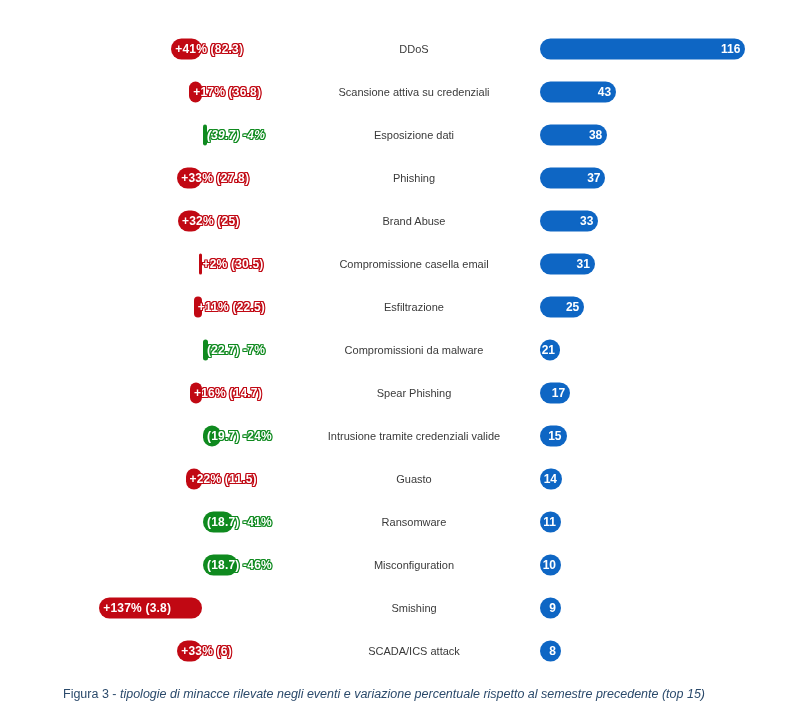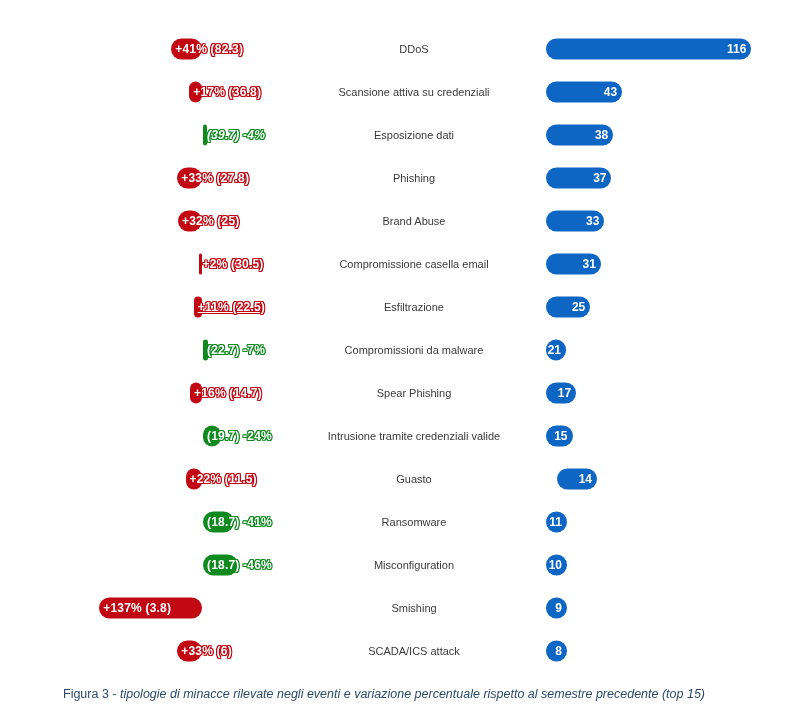--- a/index.html
+++ b/index.html
@@ -18,21 +18,21 @@
     position:absolute;top:50%;transform:translateY(-50%);
     font-size:12px;font-weight:bold;color:#fff;white-space:nowrap;letter-spacing:0.2px;
   }
   .cat{
     position:absolute;left:290px;top:0;width:248px;height:100%;
     display:flex;align-items:center;justify-content:center;
     font-size:11px;color:var(--cat,#3a3a3a);white-space:nowrap;
   }
   .events-zone{position:absolute;left:538px;top:0;width:251px;height:100%;}
   .events-bar{
-    position:absolute;left:8px;top:50%;transform:translateY(-50%);
+    position:absolute;left:2px;top:50%;transform:translateY(-50%);
     height:21px;border-radius:10.5px;background:var(--blue,#0e66c4);
   }
   .events-label{
     position:absolute;right:5px;top:50%;transform:translateY(-50%);
     font-size:12px;font-weight:bold;color:#fff;white-space:nowrap;
   }
   .caption{
     position:absolute;left:63px;top:687px;width:700px;
     font-size:12.5px;color:var(--caption,#2b4a6b);white-space:nowrap;
   }
@@ -111,21 +111,21 @@
         <div class="cat">Compromissione casella email</div>
         <div class="events-zone">
           <div class="events-bar" style="width: 54.87px;">
             <div class="events-label" style="text-shadow: rgb(14, 102, 196) -1px -1px 0px, rgb(14, 102, 196) 0px -1px 0px, rgb(14, 102, 196) 1px -1px 0px, rgb(14, 102, 196) -1px 0px 0px, rgb(14, 102, 196) 1px 0px 0px, rgb(14, 102, 196) -1px 1px 0px, rgb(14, 102, 196) 0px 1px 0px, rgb(14, 102, 196) 1px 1px 0px; margin-left: 32px;">31</div>
           </div>
         </div>
       </div>
       <div class="row">
         <div class="change-zone">
           <div class="change-bar" style="background: rgb(193, 8, 19); width: 8.25px; left: 193.75px;"></div>
-          <div class="change-label" style="left: 197.75px; text-shadow: rgb(193, 8, 19) -1px -1px 0px, rgb(193, 8, 19) 0px -1px 0px, rgb(193, 8, 19) 1px -1px 0px, rgb(193, 8, 19) -1px 0px 0px, rgb(193, 8, 19) 1px 0px 0px, rgb(193, 8, 19) -1px 1px 0px, rgb(193, 8, 19) 0px 1px 0px, rgb(193, 8, 19) 1px 1px 0px; text-decoration: underline;">+11% (22.5)</div>
+          <div class="change-label" style="left: 197.75px; text-shadow: rgb(193, 8, 19) -1px -1px 0px, rgb(193, 8, 19) 0px -1px 0px, rgb(193, 8, 19) 1px -1px 0px, rgb(193, 8, 19) -1px 0px 0px, rgb(193, 8, 19) 1px 0px 0px, rgb(193, 8, 19) -1px 1px 0px, rgb(193, 8, 19) 0px 1px 0px, rgb(193, 8, 19) 1px 1px 0px;">+11% (22.5)</div>
         </div>
         <div class="cat">Esfiltrazione</div>
         <div class="events-zone">
           <div class="events-bar" style="width: 44.25px;">
             <div class="events-label" style="text-shadow: rgb(14, 102, 196) -1px -1px 0px, rgb(14, 102, 196) 0px -1px 0px, rgb(14, 102, 196) 1px -1px 0px, rgb(14, 102, 196) -1px 0px 0px, rgb(14, 102, 196) 1px 0px 0px, rgb(14, 102, 196) -1px 1px 0px, rgb(14, 102, 196) 0px 1px 0px, rgb(14, 102, 196) 1px 1px 0px;">25</div>
           </div>
         </div>
       </div>
       <div class="row">
         <div class="change-zone">
@@ -163,21 +163,21 @@
           </div>
         </div>
       </div>
       <div class="row">
         <div class="change-zone">
           <div class="change-bar" style="background: rgb(193, 8, 19); width: 16.5px; left: 185.5px;"></div>
           <div class="change-label" style="left: 189.5px; text-shadow: rgb(193, 8, 19) -1px -1px 0px, rgb(193, 8, 19) 0px -1px 0px, rgb(193, 8, 19) 1px -1px 0px, rgb(193, 8, 19) -1px 0px 0px, rgb(193, 8, 19) 1px 0px 0px, rgb(193, 8, 19) -1px 1px 0px, rgb(193, 8, 19) 0px 1px 0px, rgb(193, 8, 19) 1px 1px 0px;">+22% (11.5)</div>
         </div>
         <div class="cat">Guasto</div>
         <div class="events-zone">
-          <div class="events-bar" style="width: 40px; margin-left: 11px;">
+          <div class="events-bar" style="width: 22px;">
             <div class="events-label" style="text-shadow: rgb(14, 102, 196) -1px -1px 0px, rgb(14, 102, 196) 0px -1px 0px, rgb(14, 102, 196) 1px -1px 0px, rgb(14, 102, 196) -1px 0px 0px, rgb(14, 102, 196) 1px 0px 0px, rgb(14, 102, 196) -1px 1px 0px, rgb(14, 102, 196) 0px 1px 0px, rgb(14, 102, 196) 1px 1px 0px;">14</div>
           </div>
         </div>
       </div>
       <div class="row">
         <div class="change-zone">
           <div class="change-bar" style="background: rgb(15, 138, 31); width: 30.75px; left: 203px;"></div>
           <div class="change-label" style="left: 207px; text-shadow: rgb(15, 138, 31) -1px -1px 0px, rgb(15, 138, 31) 0px -1px 0px, rgb(15, 138, 31) 1px -1px 0px, rgb(15, 138, 31) -1px 0px 0px, rgb(15, 138, 31) 1px 0px 0px, rgb(15, 138, 31) -1px 1px 0px, rgb(15, 138, 31) 0px 1px 0px, rgb(15, 138, 31) 1px 1px 0px;">(18.7) -41%</div>
         </div>
         <div class="cat">Ransomware</div>

